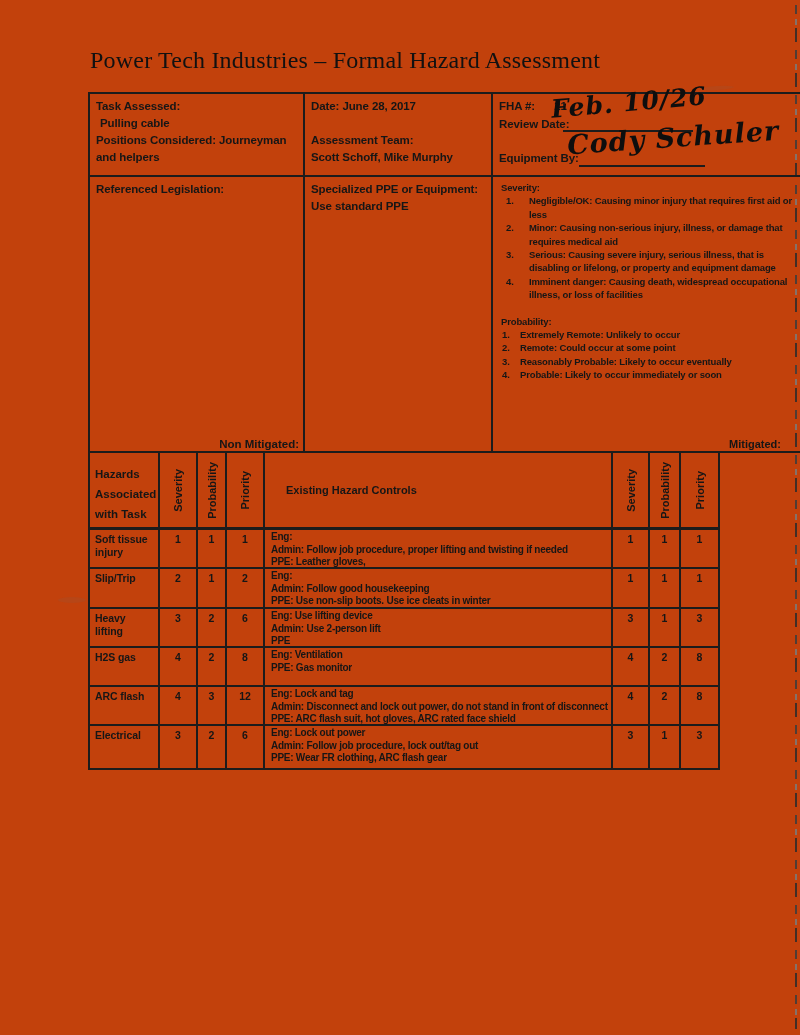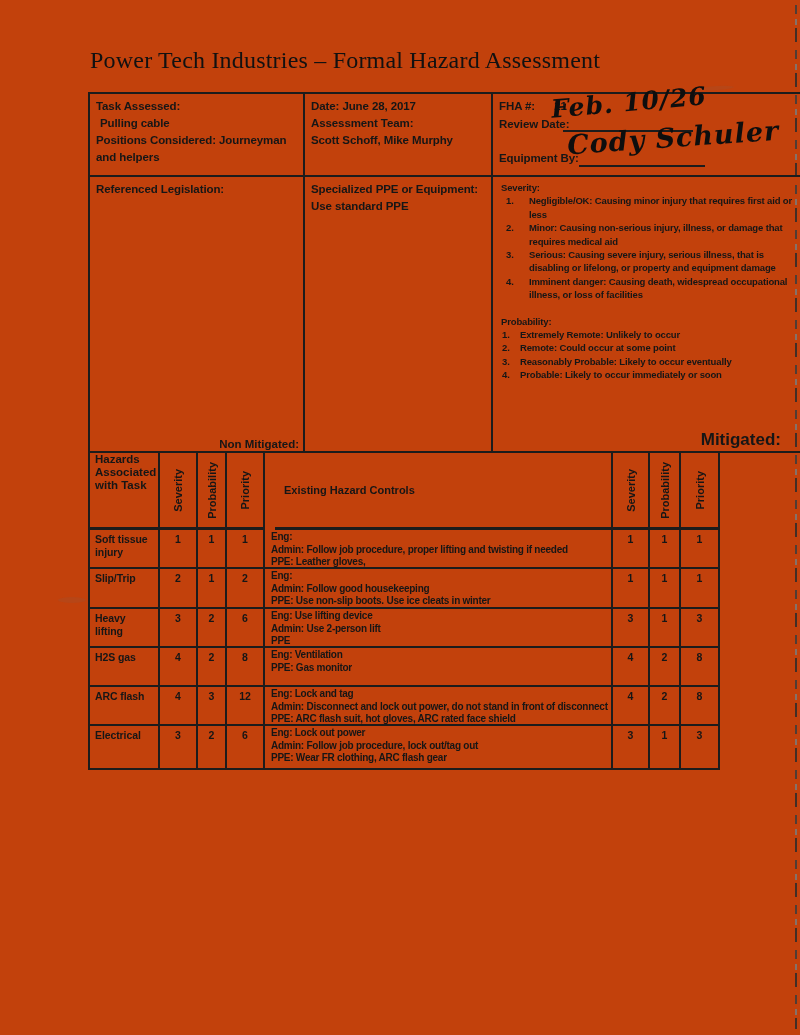--- a/index.html
+++ b/index.html
@@ -18,55 +18,55 @@
   
   .toptable{position:absolute;left:88px;top:92px;width:719px;height:361px;
             border:2px solid #1c1c1c;display:grid;box-sizing:border-box;
             grid-template-columns:215px 188px 1fr;grid-template-rows:83px 1fr;}
   .tcell{border-right:2px solid #1c1c1c;border-bottom:2px solid #1c1c1c;
          position:relative;padding:4px 6px;box-sizing:border-box;}
   .tcell.no-r{border-right:none}
   .tcell.no-b{border-bottom:none}
   .lbl{font-weight:bold;font-size:11.5px;line-height:17px;letter-spacing:-.1px;}
   .indent1{padding-left:4px;}
-  .gap17{}
+  .gap17{margin-top:17px;}
   .fha-val{margin-left:16px;text-align:center;}
   .c3line{position:absolute;left:6px;}
   .uline{position:absolute;height:2px;background:#1c1c1c;}
   .hand{position:absolute;font-family:"DejaVu Serif",serif;font-style:italic;font-weight:bold;
         white-space:nowrap;color:#0e0e0e;letter-spacing:1px;z-index:3;}
   .hand-review{left:58px;top:-6px;font-size:25px;transform:rotate(-5deg);}
   .hand-signed{left:74px;top:28px;font-size:27px;transform:rotate(-4deg);}
 
   .legend{font-weight:bold;font-size:9.5px;line-height:13.4px;letter-spacing:-.15px;}
   .legend-title{font-weight:bold;}
   .litem{display:flex;}
   .lnum{flex:none;}
   .sev .lnum{width:28px;padding-left:5px;box-sizing:border-box;}
   .prob .lnum{width:19px;padding-left:1px;box-sizing:border-box;}
   .ltext{flex:1;}
   .prob-block{margin-top:13px;}
   .nonmit{position:absolute;right:4px;bottom:1px;font-weight:bold;font-size:11.5px;}
-  .mit{position:absolute;right:24px;bottom:1px;font-weight:bold;font-size:17px;margin-left:19px;}
+  .mit{position:absolute;right:24px;bottom:1px;font-weight:bold;font-size:11px;margin-left:19px;}
 
   
   .maintable{position:absolute;left:88px;top:451px;width:632px;height:319px;
              border:2px solid #1c1c1c;display:grid;box-sizing:border-box;
              grid-template-columns:70px 38px 29px 38px 348px 37px 31px 1fr;
              grid-template-rows:77px 39px 40px 39px 39px 39px 1fr;}
   .mcell{border-right:2px solid #1c1c1c;border-bottom:2px solid #1c1c1c;
          box-sizing:border-box;overflow:hidden;}
   .mcell.no-r{border-right:none}
   .mcell.no-b{border-bottom:none}
   .hrow{border-bottom-width:3px;}
-  .hazhead{font-weight:bold;font-size:11.5px;line-height:13px;padding:0 2px 0 5px;}
+  .hazhead{font-weight:bold;font-size:11.5px;line-height:20px;padding:11px 2px 0 5px;}
   .vert{display:flex;align-items:center;justify-content:center;}
   .vert span{writing-mode:vertical-rl;transform:rotate(180deg);
              font-weight:bold;font-size:11px;letter-spacing:0;}
-  .ctrlhead{display:flex;align-items:center;font-weight:bold;font-size:11px;padding-left:9px;margin-left:10px;}
+  .ctrlhead{display:flex;align-items:center;font-weight:bold;font-size:11px;padding-left:21px;}
   .hazname{font-weight:bold;font-size:10.5px;line-height:13px;padding:3px 7px 0 5px;letter-spacing:-.1px;}
   .num{font-weight:bold;font-size:10.5px;text-align:center;padding-top:3px;}
   .ctrl{padding:1px 0 0 6px;}
   .ctrl div{font-weight:bold;font-size:10px;line-height:12.6px;letter-spacing:-.25px;
             white-space:nowrap;}
 </style>
 </head>
 <body>
 
 <div class="page">

